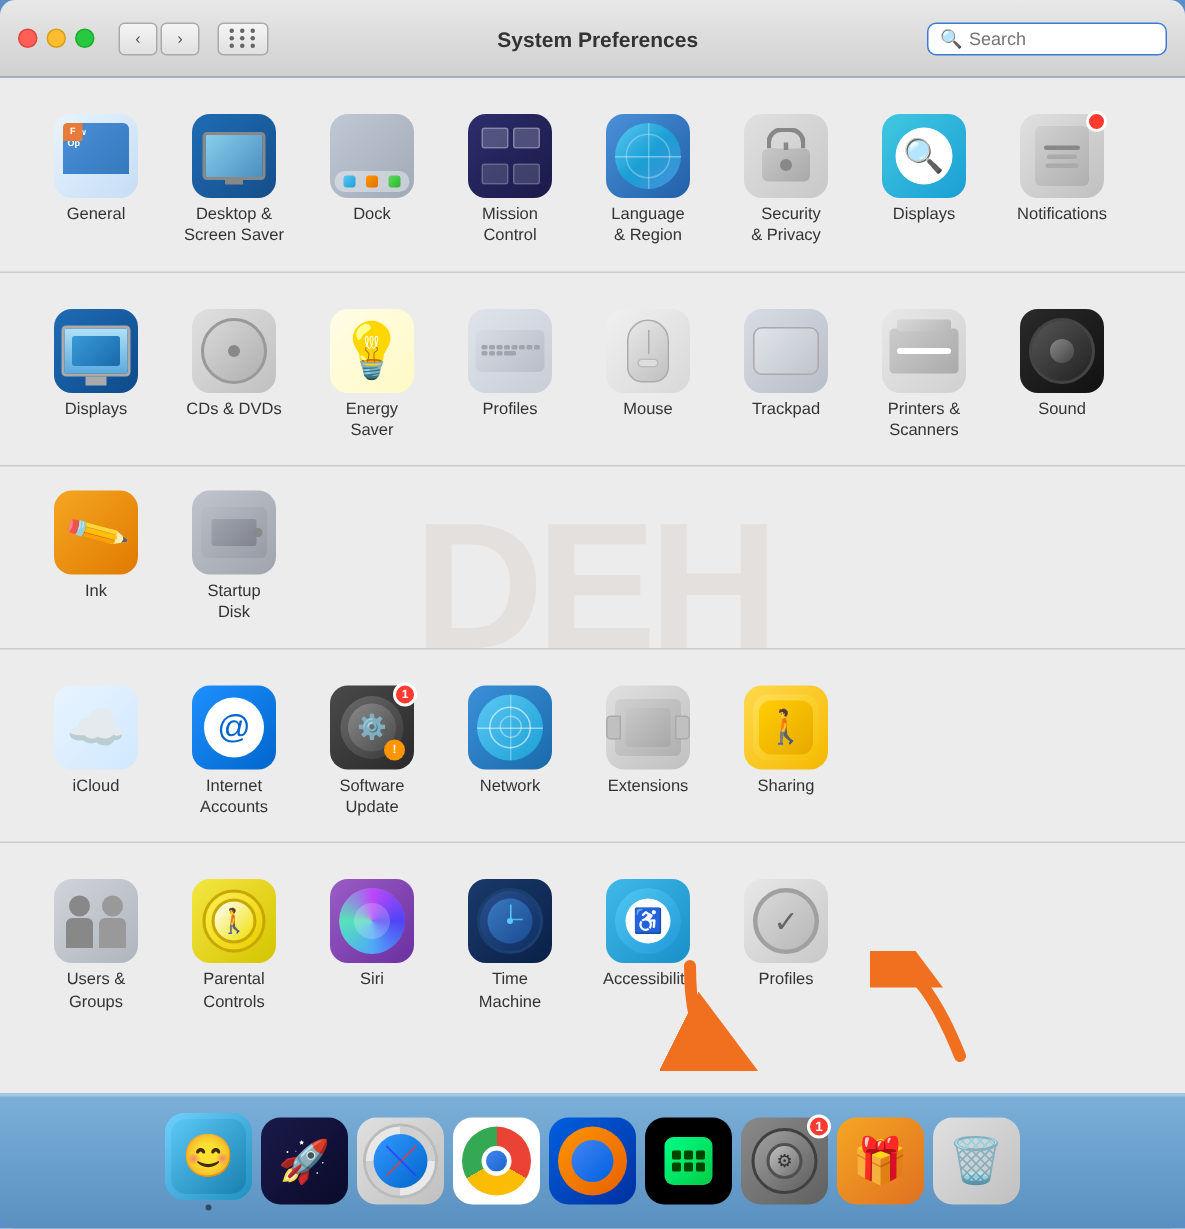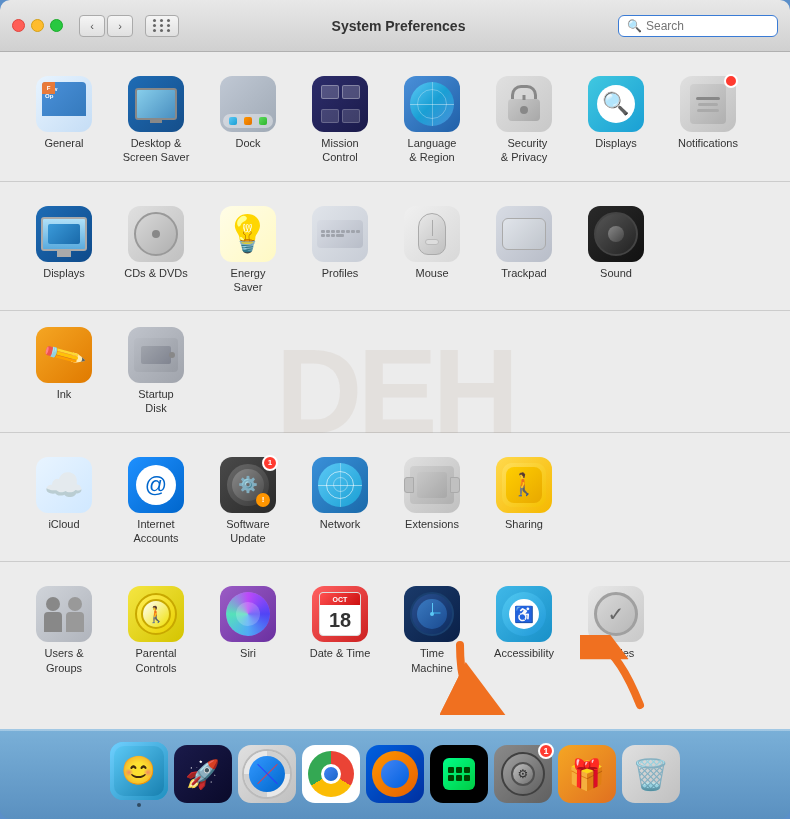--- a/index.html
+++ b/index.html
@@ -382,20 +382,29 @@
           <div class="pref-label">Mouse</div>
         </div>
 
         <div class="pref-item">
           <div class="pref-icon" style="background:linear-gradient(135deg,#d8dce4,#b8bdc8);display:flex;align-items:center;justify-content:center;">
             <div style="width:44px;height:32px;background:linear-gradient(135deg,#e0e4ea,#c0c5cc);border-radius:6px;border:1.5px solid #aaa;"></div>
           </div>
           <div class="pref-label">Trackpad</div>
         </div>
 
+        <div class="pref-item">
+          <div class="pref-icon" style="background:linear-gradient(135deg,#e8e8e8,#d0d0d0);display:flex;align-items:center;justify-content:center;">
+            <div style="width:46px;height:30px;background:linear-gradient(135deg,#ccc,#aaa);border-radius:3px;position:relative;display:flex;align-items:center;justify-content:center;">
+              <div style="width:36px;height:4px;background:white;border-radius:2px;"></div>
+              <div style="position:absolute;top:-6px;left:5px;width:36px;height:8px;background:linear-gradient(135deg,#d8d8d8,#b8b8b8);border-radius:2px;"></div>
+            </div>
+          </div>
+          <div class="pref-label" style="font-size:11px;color:#333;text-align:center;line-height:1.3;">Printers &amp;<br>Scanners</div>
+        </div>
 
         <div class="pref-item">
           <div class="pref-icon" style="background:linear-gradient(135deg,#2a2a2a,#111);display:flex;align-items:center;justify-content:center;">
             <div style="width:44px;height:44px;border-radius:50%;background:linear-gradient(135deg,#555,#222);border:2px solid #444;display:flex;align-items:center;justify-content:center;">
               <div style="width:16px;height:16px;border-radius:50%;background:linear-gradient(135deg,#888,#444);"></div>
             </div>
           </div>
           <div class="pref-label">Sound</div>
         </div>
 
@@ -523,33 +532,20 @@
         <div class="pref-item">
           <div class="pref-icon" style="background:linear-gradient(135deg,#9b5cc5,#6a30a0);display:flex;align-items:center;justify-content:center;">
             <div style="width:44px;height:44px;border-radius:50%;background:linear-gradient(135deg,#c080f0,#8040c0);display:flex;align-items:center;justify-content:center;overflow:hidden;position:relative;">
               <div style="position:absolute;inset:0;background:conic-gradient(from 0deg, #c040ff, #4040ff, #40c0ff, #40ffb0, #c040ff);opacity:0.8;border-radius:50%;"></div>
               <div style="position:absolute;width:24px;height:24px;border-radius:50%;background:rgba(255,255,255,0.2);"></div>
             </div>
           </div>
           <div class="pref-label">Siri</div>
         </div>
 
-        <div class="pref-item">
-          <div class="pref-icon" style="background:linear-gradient(135deg,#ff6060,#cc2020);display:flex;align-items:center;justify-content:center;">
-            <div style="width:42px;height:44px;background:white;border-radius:4px;display:flex;flex-direction:column;overflow:hidden;border:1px solid #ddd;">
-              <div style="width:100%;height:12px;background:linear-gradient(135deg,#ff5050,#cc1010);display:flex;align-items:center;justify-content:center;">
-                <span style="font-size:7px;color:white;font-weight:bold;">OCT</span>
-              </div>
-              <div style="flex:1;display:flex;align-items:center;justify-content:center;">
-                <span style="font-size:20px;font-weight:bold;color:#333;">18</span>
-              </div>
-            </div>
-          </div>
-          <div class="pref-label" style="font-size:11px;color:#333;text-align:center;">Date &amp; Time</div>
-        </div>
 
         <div class="pref-item">
           <div class="pref-icon" style="background:linear-gradient(135deg,#1a3a6a,#0a2048);display:flex;align-items:center;justify-content:center;">
             <div style="width:44px;height:44px;border-radius:50%;background:linear-gradient(135deg,#2a5090,#0e2d60);display:flex;align-items:center;justify-content:center;border:2px solid #1a4070;">
               <div style="width:30px;height:30px;border-radius:50%;background:linear-gradient(135deg,#3a7ac0,#1a4a90);display:flex;align-items:center;justify-content:center;position:relative;">
                 <div style="width:1px;height:10px;background:#5bc8f5;position:absolute;top:4px;left:50%;transform-origin:bottom center;"></div>
                 <div style="width:1px;height:8px;background:#40b8f0;position:absolute;top:6px;left:50%;transform:rotate(90deg);transform-origin:bottom center;"></div>
                 <div style="width:4px;height:4px;border-radius:50%;background:#5bc8f5;position:absolute;top:50%;left:50%;transform:translate(-50%,-50%);"></div>
               </div>
             </div>

